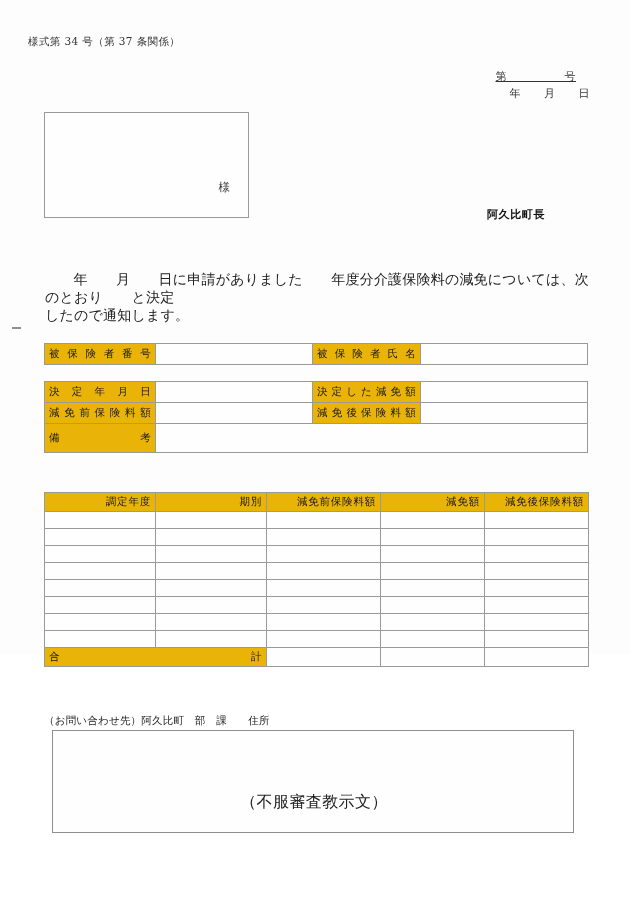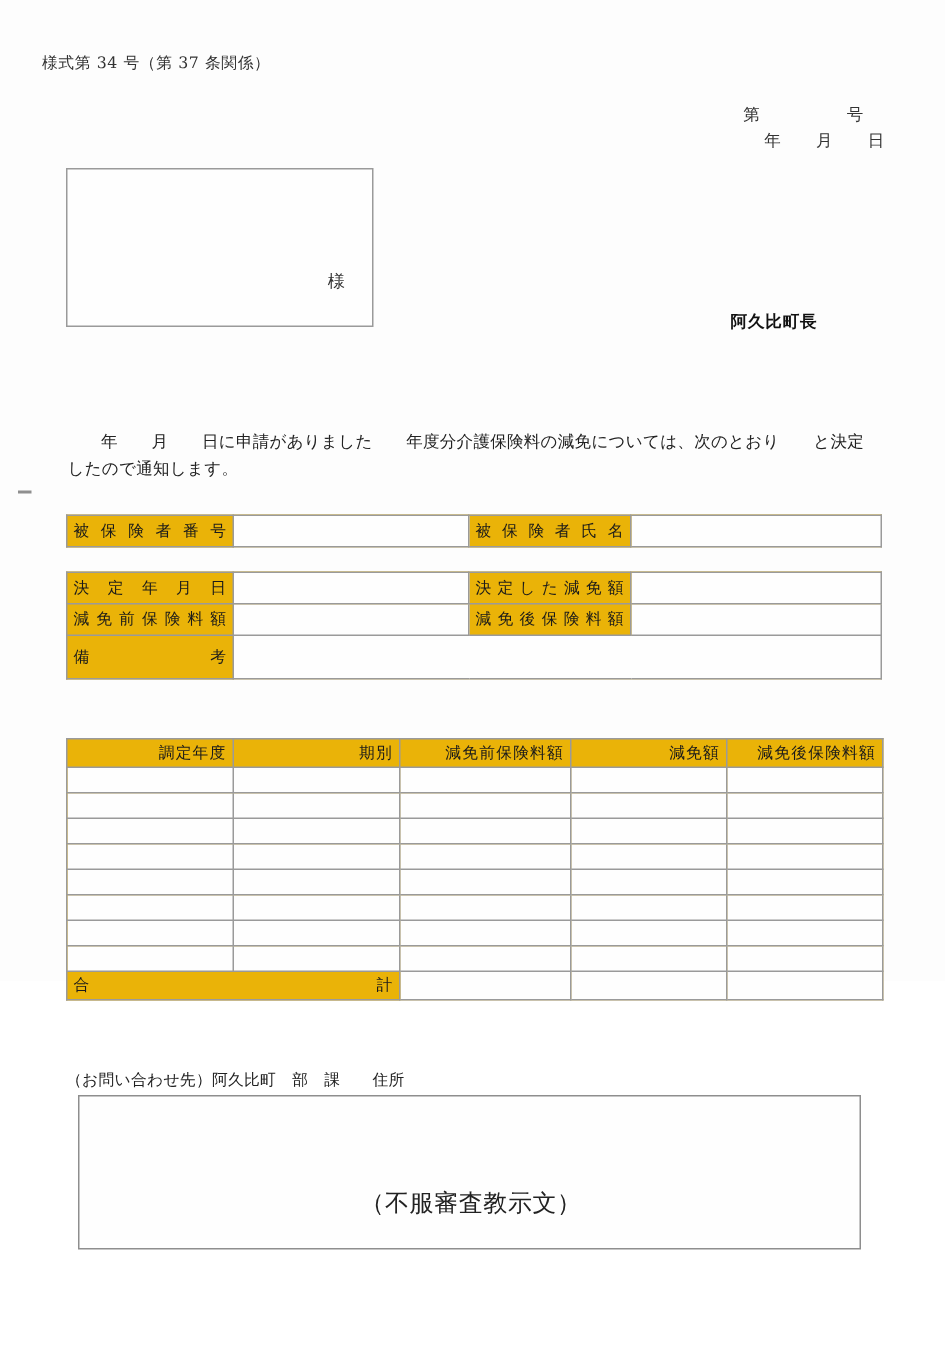--- a/index.html
+++ b/index.html
@@ -40,20 +40,21 @@
     right: 40px;
     top: 68px;
     font-size: 11px;
     color: #333;
     text-align: left;
     line-height: 17px;
   }
   .doc-number-line {
     white-space: pre;
     letter-spacing: 0.5px;
+    text-decoration: underline;
   }
   .doc-date-line {
     white-space: pre;
     letter-spacing: 0.5px;
     padding-left: 14px;
   }
 
   
   .addressee-box {
     position: absolute;
@@ -94,23 +95,23 @@
     font-size: 15px;
     font-weight: bold;
     letter-spacing: 1.2px;
     color: #111;
   }
 
   
   .body-text {
     position: absolute;
     left: 45px;
-    top: 286px;
+    top: 270px;
     width: 545px;
-    font-size: 11px;
+    font-size: 14px;
     line-height: 18px;
     color: #222;
     white-space: pre-wrap;
     letter-spacing: 0.2px;
   }
 
   .margin-tick {
     position: absolute;
     left: 12px;
     top: 327px;

